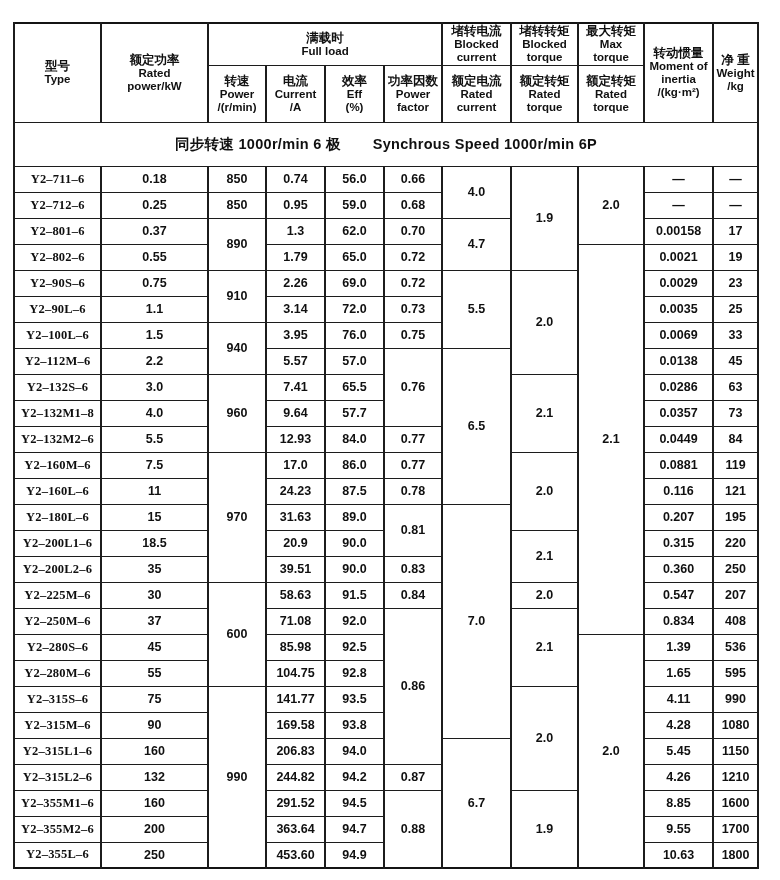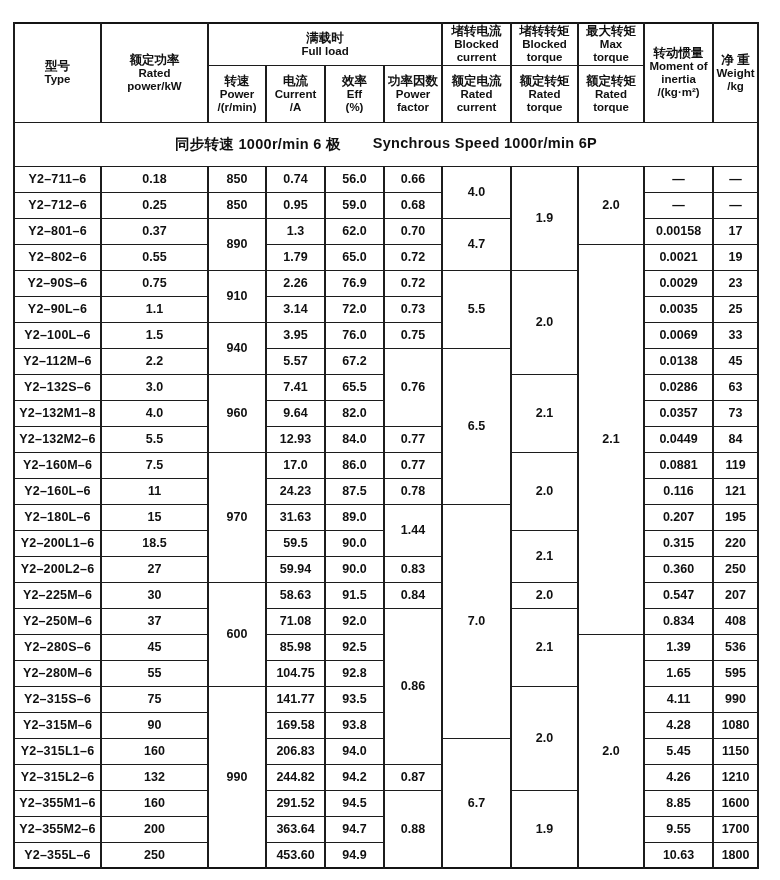--- a/index.html
+++ b/index.html
@@ -22,24 +22,24 @@
     padding:0 1px;
     font-weight:700;
     background:#fff;
   }
   .spec thead tr.h-top  { height:42px; }
   .spec thead tr.h-sub  { height:57px;padding-left:48px; }
   .spec thead th { font-size:12.5px; line-height:1.12; }
   .spec thead .en { font-size:11.5px; line-height:1.12; }
   .spec tr.section-row { height:44px; }
   .spec tr.section-row td { font-size:14.5px; letter-spacing:0.3px; }
-  .section-inner { display:flex; justify-content:center; align-items:flex-start; gap:32px; }
+  .section-inner { display:flex; justify-content:center; align-items:center; gap:32px; }
   .spec tbody tr { height:26px; }
   .spec tbody td { font-size:12.5px; }
-  .spec tbody td.c-model { font-size:12.5px; letter-spacing:0.2px; }
+  .spec tbody td.c-model { font-size:12.5px; letter-spacing:0.2px;font-family:Liberation Serif, serif; }
 </style>
 </head>
 <body>
 
 <div class="sheet">
   <table class="spec">
     <colgroup>
       <col style="width:87px">
         <col style="width:107px">
         <col style="width:58px">
@@ -183,21 +183,21 @@
           <td>0.72</td>
           <td rowspan="15">2.1</td>
           <td>0.0021</td>
           <td>19</td>
         </tr>
         <tr>
           <td class="c-model">Y2–90S–6</td>
           <td>0.75</td>
           <td rowspan="2">910</td>
           <td>2.26</td>
-          <td>76.9</td>
+          <td>69.0</td>
           <td>0.72</td>
           <td rowspan="3">5.5</td>
           <td rowspan="4">2.0</td>
           <td>0.0029</td>
           <td>23</td>
         </tr>
         <tr>
           <td class="c-model">Y2–90L–6</td>
           <td>1.1</td>
           <td>3.14</td>
@@ -213,41 +213,41 @@
           <td>3.95</td>
           <td>76.0</td>
           <td>0.75</td>
           <td>0.0069</td>
           <td>33</td>
         </tr>
         <tr>
           <td class="c-model">Y2–112M–6</td>
           <td>2.2</td>
           <td>5.57</td>
-          <td>67.2</td>
+          <td>57.0</td>
           <td rowspan="3">0.76</td>
           <td rowspan="6">6.5</td>
           <td>0.0138</td>
           <td>45</td>
         </tr>
         <tr>
           <td class="c-model">Y2–132S–6</td>
           <td>3.0</td>
           <td rowspan="3">960</td>
           <td>7.41</td>
           <td>65.5</td>
           <td rowspan="3">2.1</td>
           <td>0.0286</td>
           <td>63</td>
         </tr>
         <tr>
           <td class="c-model">Y2–132M1–8</td>
           <td>4.0</td>
           <td>9.64</td>
-          <td>82.0</td>
+          <td>57.7</td>
           <td>0.0357</td>
           <td>73</td>
         </tr>
         <tr>
           <td class="c-model">Y2–132M2–6</td>
           <td>5.5</td>
           <td>12.93</td>
           <td>84.0</td>
           <td>0.77</td>
           <td>0.0449</td>
@@ -271,38 +271,38 @@
           <td>87.5</td>
           <td>0.78</td>
           <td>0.116</td>
           <td>121</td>
         </tr>
         <tr>
           <td class="c-model">Y2–180L–6</td>
           <td>15</td>
           <td>31.63</td>
           <td>89.0</td>
-          <td rowspan="2">1.44</td>
+          <td rowspan="2">0.81</td>
           <td rowspan="9">7.0</td>
           <td>0.207</td>
           <td>195</td>
         </tr>
         <tr>
           <td class="c-model">Y2–200L1–6</td>
           <td>18.5</td>
-          <td>59.5</td>
+          <td>20.9</td>
           <td>90.0</td>
           <td rowspan="2">2.1</td>
           <td>0.315</td>
           <td>220</td>
         </tr>
         <tr>
           <td class="c-model">Y2–200L2–6</td>
-          <td>27</td>
-          <td>59.94</td>
+          <td>35</td>
+          <td>39.51</td>
           <td>90.0</td>
           <td>0.83</td>
           <td>0.360</td>
           <td>250</td>
         </tr>
         <tr>
           <td class="c-model">Y2–225M–6</td>
           <td>30</td>
           <td rowspan="4">600</td>
           <td>58.63</td>

